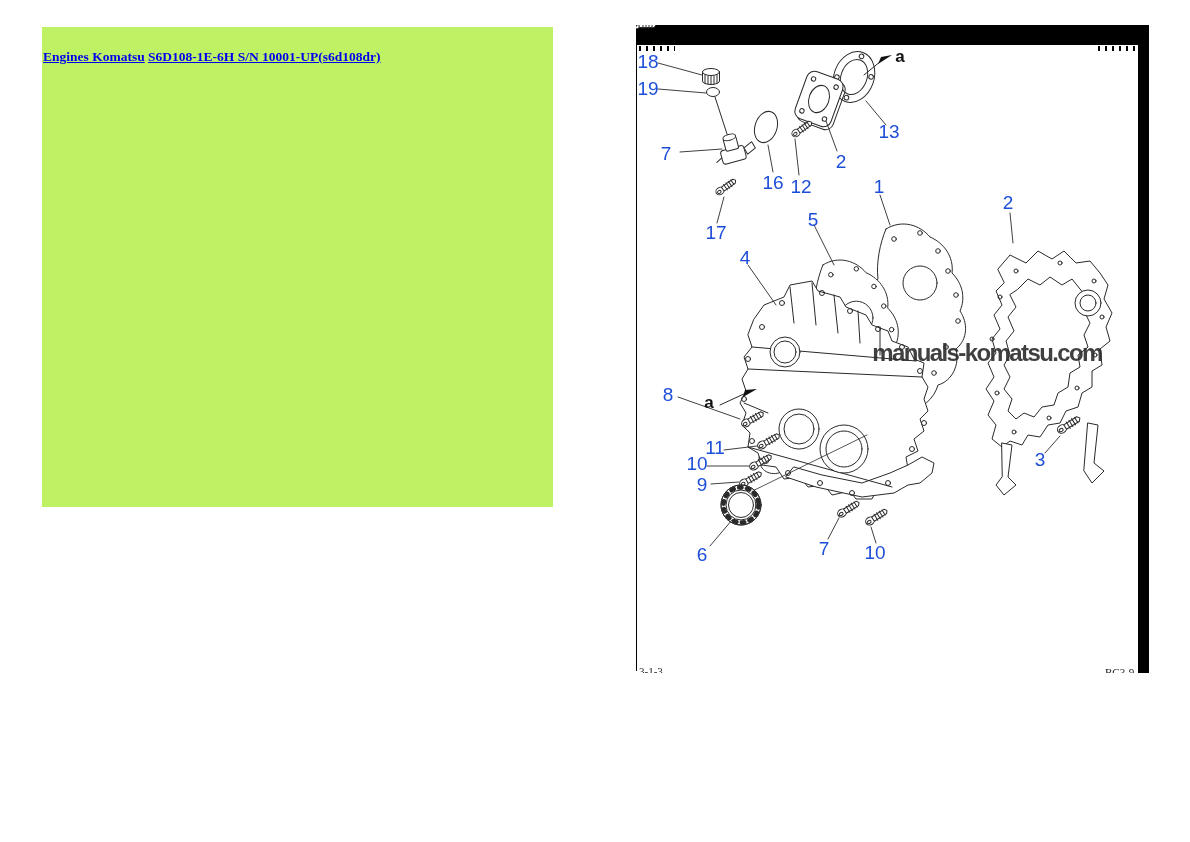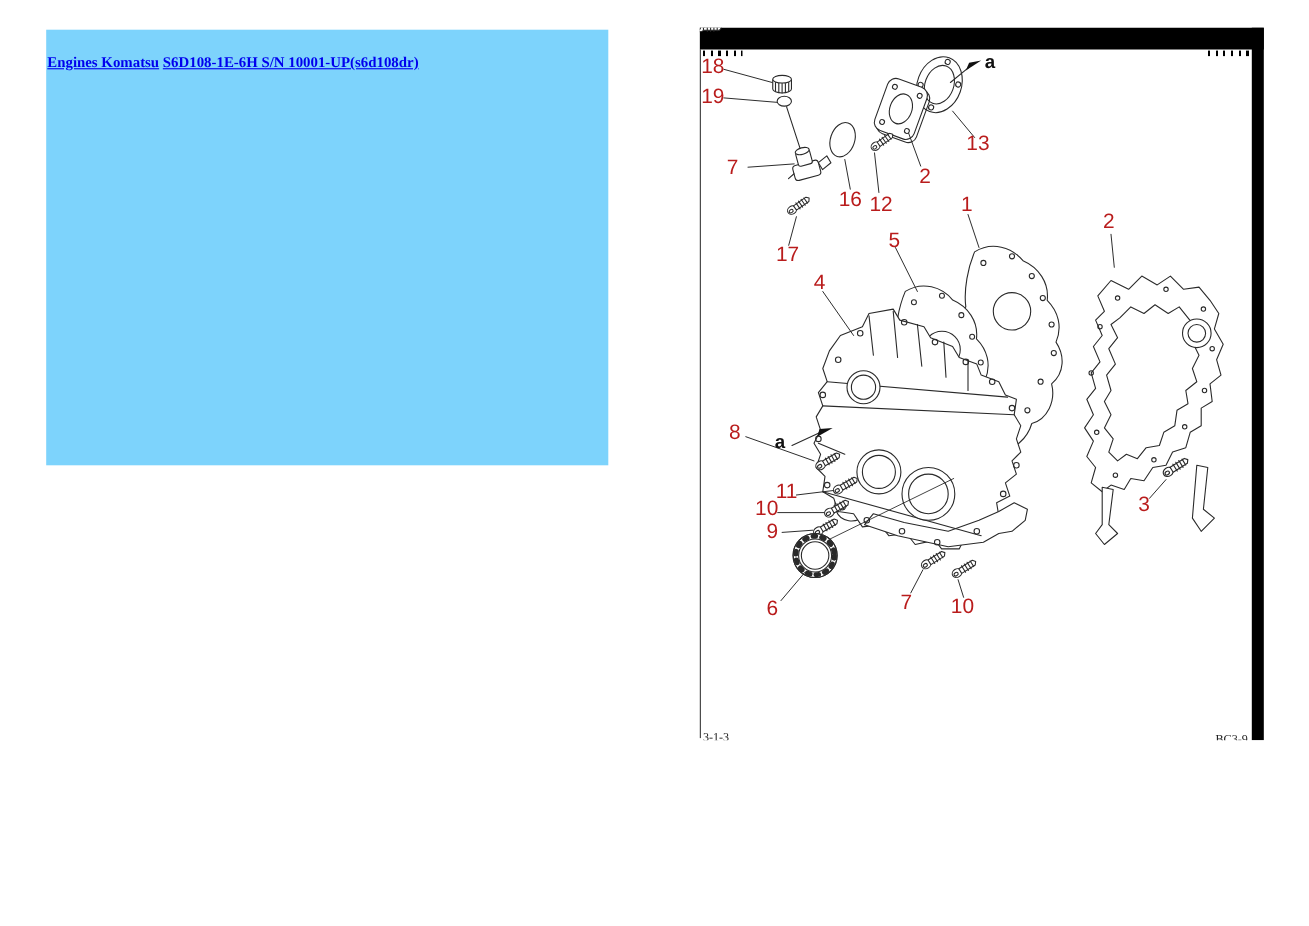--- a/index.html
+++ b/index.html
@@ -2,22 +2,22 @@
 <html><head>
 <meta charset="utf-8">
 <style>
   html,body{margin:0;padding:0;}
   body{
     width:1190px;height:842px;position:relative;background:#ffffff;
     font-family:"Liberation Sans",sans-serif;overflow:hidden;
   }
   
   .left-panel{
-    position:absolute;left:42px;top:27px;width:511px;height:396px;
-    background:#7dd3fc;box-sizing:border-box;padding:22px 4px 0 1px;
+    position:absolute;left:42px;top:27px;width:511px;height:480px;
+    background:#bef264;box-sizing:border-box;padding:22px 4px 0 1px;
   }
   .link-row{font-family:"Liberation Serif",serif;font-weight:bold;
     font-size:13.5px;line-height:15px;white-space:nowrap;}
   .link-row a{color:#0000ee;text-decoration:underline;cursor:pointer;}
   
   .page-panel{
     position:absolute;left:636px;top:25px;width:513px;height:648px;
     background:#fff;overflow:hidden;
   }
   .page-topbar{position:absolute;left:0;top:0;width:513px;height:20px;background:#000;}
@@ -28,21 +28,21 @@
   .ticks.l{left:3px;width:36px;}
   .ticks.r{left:462px;width:38px;}
   .diagram-svg{position:absolute;left:0;top:0;}
   .watermark{
     position:absolute;left:351px;top:328px;transform:translate(-50%,-50%);
     font-size:24px;font-weight:700;letter-spacing:-1.6px;color:rgba(43,43,43,.9);
     white-space:nowrap;
   }
   .co{
     position:absolute;transform:translate(-50%,-50%);
-    font-size:19px;color:#b91c1c;white-space:nowrap;line-height:1;
+    font-size:19px;color:#1d4ed8;white-space:nowrap;line-height:1;
   }
   .vl{
     position:absolute;transform:translate(-50%,-50%);
     font-size:17px;font-weight:700;color:#111;line-height:1;
   }
   .pageref{position:absolute;font-size:11px;line-height:9px;color:#222;white-space:nowrap;font-family:Liberation Serif, serif;}
   .pageref.l{left:3px;top:642px;}
   .pageref.r{left:469px;top:643px;}
 </style>
 </head>
@@ -247,20 +247,21 @@
         <line x1="228" y1="50" x2="245" y2="36"></line>
         <polygon points="256,30 242,39 245,32" fill="#111" stroke="none"></polygon>
       </g>
       <g>
         <line x1="84" y1="380" x2="110" y2="368"></line>
         <polygon points="121,364 107,372 109,365" fill="#111" stroke="none"></polygon>
       </g>
     </g>
   </svg>
 
+  <div class="watermark">manuals-komatsu.com</div>
 
   <span class="co" style="left:12px;top:36px">18</span>
   <span class="co" style="left:12px;top:63px">19</span>
   <span class="co" style="left:30px;top:128px">7</span>
   <span class="co" style="left:80px;top:207px">17</span>
   <span class="co" style="left:137px;top:157px">16</span>
   <span class="co" style="left:165px;top:161px">12</span>
   <span class="co" style="left:205px;top:136px">2</span>
   <span class="co" style="left:253px;top:106px">13</span>
   <span class="co" style="left:243px;top:161px">1</span>

